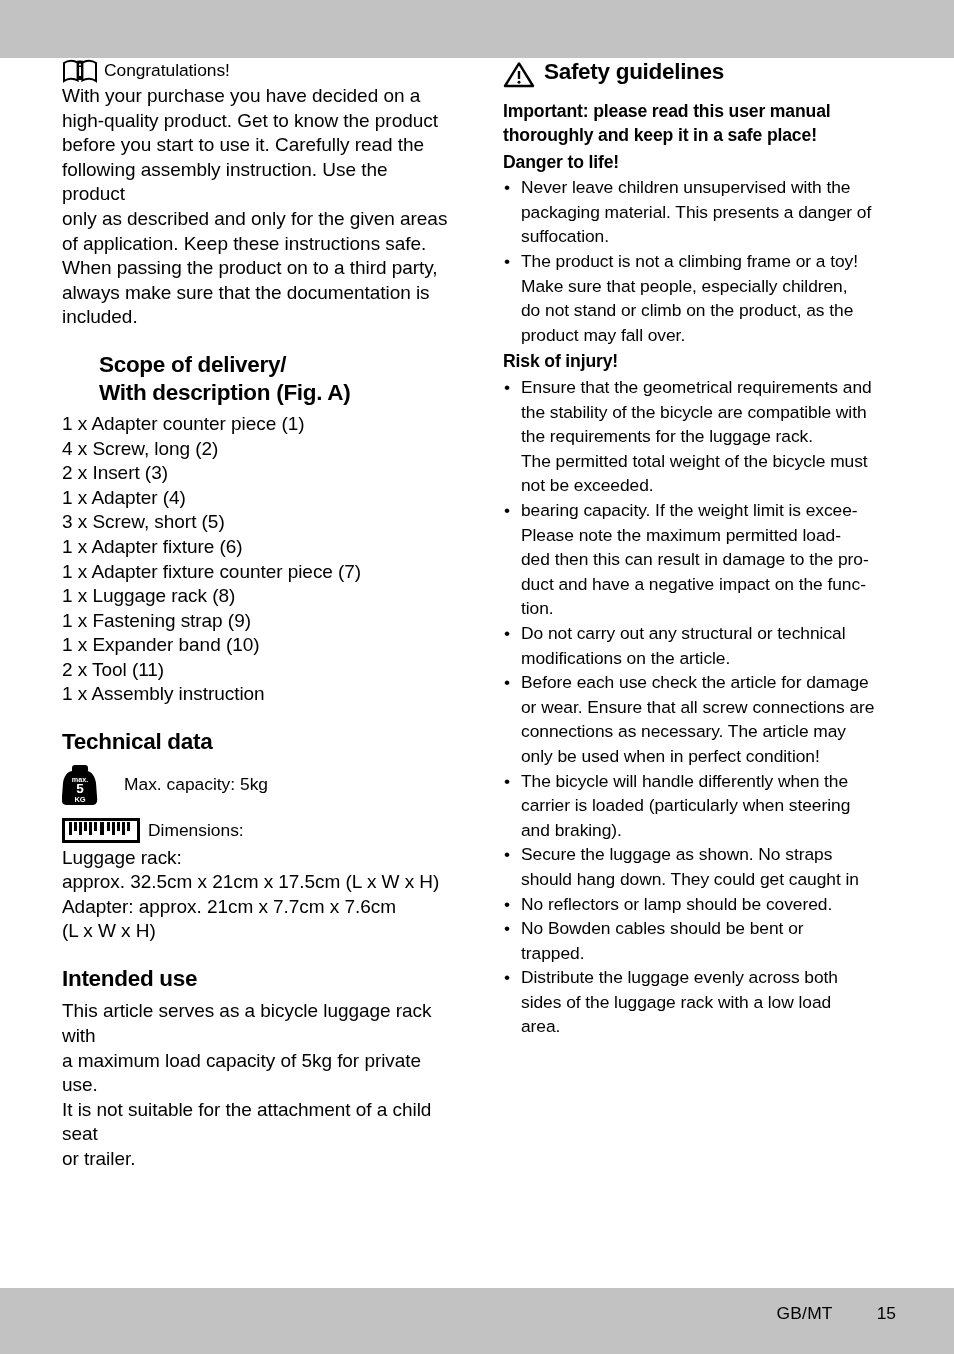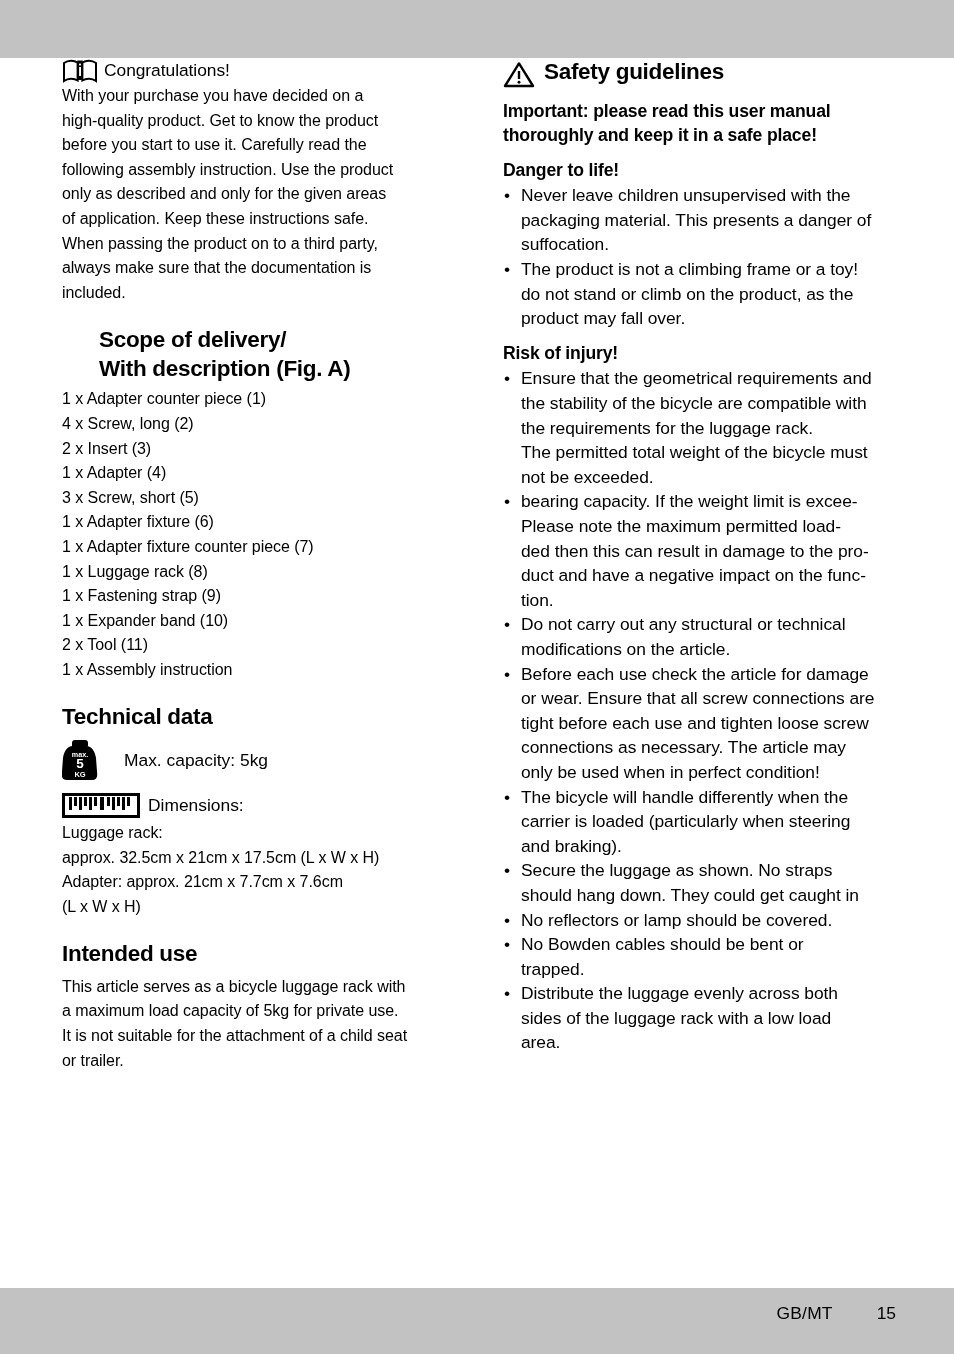--- a/index.html
+++ b/index.html
@@ -58,21 +58,21 @@
     margin-top: 21px;
     margin-bottom: 6px;
   }
   h2.section-title.tight { margin-bottom: 4px; margin-left: 37px; }
 
   h3.sub-title {
     font-size: 17.6px;
     font-weight: bold;
     line-height: 24.6px;
     letter-spacing: -0.15px;
-    margin-top: 10px;
+    margin-top: 2px;
     margin-bottom: 1px;
   }
   h3.sub-title.first { margin-top: 6px; }
 
   .intro-first-line {
     display: flex;
     align-items: flex-start;
     gap: 6px;
   }
   .intro-first-line .lbl { line-height: 24.6px; }
@@ -135,21 +135,21 @@
   }
   ul.bullets li::before {
     content: "\2022";
     position: absolute;
     left: 1px;
     top: 0;
   }
   ul.bullets li .ln { display: block; }
 
   .list-plain .line {
-    font-size: 16px;
+    font-size: 19px;
     line-height: 24.6px;
     letter-spacing: -0.05px;
   }
 
   .footer {
     position: absolute;
     top: 1288px;
     left: 0;
     width: 954px;
     height: 50px;
@@ -295,20 +295,21 @@
 
     <h3 class="sub-title">Danger to life!</h3>
     <ul class="bullets">
       <li>
         <span class="ln">Never leave children unsupervised with the</span>
         <span class="ln">packaging material. This presents a danger of</span>
         <span class="ln">suffocation.</span>
       </li>
       <li>
         <span class="ln">The product is not a climbing frame or a toy!</span>
+        <span class="ln">Make sure that people, especially children,</span>
         <span class="ln">do not stand or climb on the product, as the</span>
         <span class="ln">product may fall over.</span>
       </li>
     </ul>
 
     <h3 class="sub-title">Risk of injury!</h3>
     <ul class="bullets">
       <li>
         <span class="ln">Ensure that the geometrical requirements and</span>
         <span class="ln">the stability of the bicycle are compatible with</span>
@@ -323,21 +324,20 @@
         <span class="ln">duct and have a negative impact on the func-</span>
         <span class="ln">tion.</span>
       </li>
       <li>
         <span class="ln">Do not carry out any structural or technical</span>
         <span class="ln">modifications on the article.</span>
       </li>
       <li>
         <span class="ln">Before each use check the article for damage</span>
         <span class="ln">or wear. Ensure that all screw connections are</span>
-        <span class="ln">tight before each use and tighten loose screw</span>
         <span class="ln">connections as necessary. The article may</span>
         <span class="ln">only be used when in perfect condition!</span>
       </li>
       <li>
         <span class="ln">The bicycle will handle differently when the</span>
         <span class="ln">carrier is loaded (particularly when steering</span>
         <span class="ln">and braking).</span>
       </li>
       <li>
         <span class="ln">Secure the luggage as shown. No straps</span>

